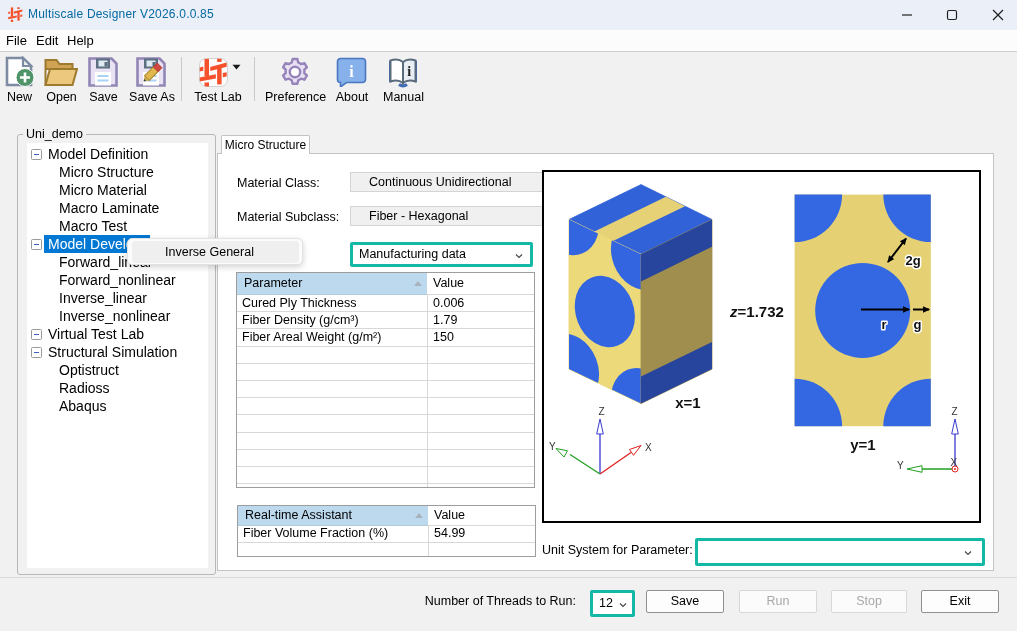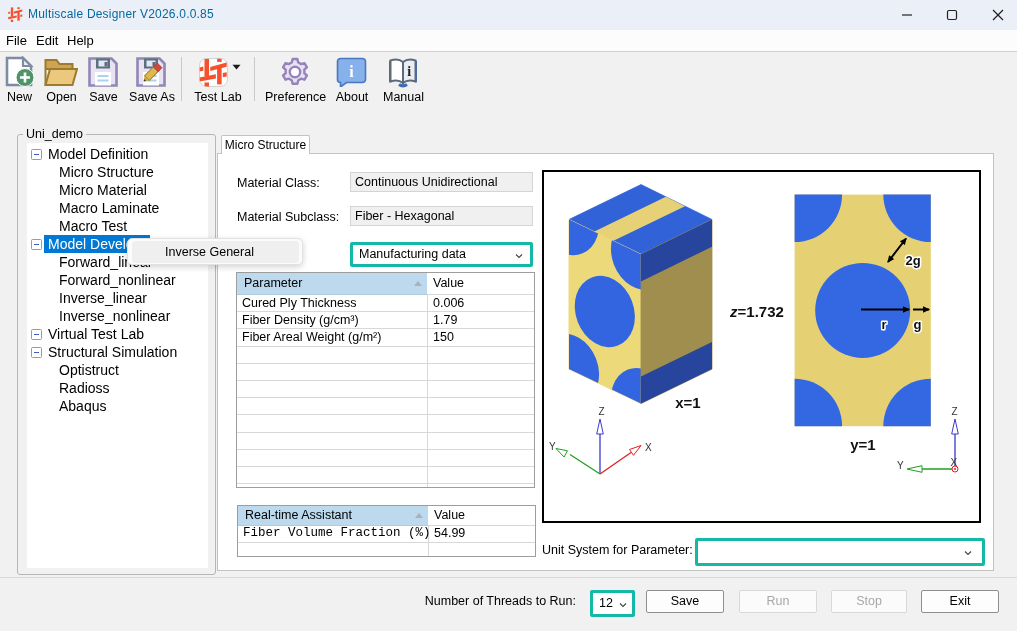--- a/index.html
+++ b/index.html
@@ -13,21 +13,21 @@
   .vsep{position:absolute;top:57px;height:44px;width:1px;background:#c9c9c9;}
   #treebox{left:17px;top:134px;width:197px;height:439px;border:1px solid #b6b6b6;border-radius:3px;}
   #treelabel{left:23px;top:127px;padding:0 3px;font-size:12.5px;background:#f1f1f1;color:#000;}
   #treeview{left:27px;top:143px;width:181px;height:425px;background:#ffffff;}
   .trow{position:absolute;height:18px;line-height:18px;font-size:14px;color:#000;white-space:nowrap;}
   .expbox{position:absolute;left:31px;width:8.5px;height:8.5px;background:#fff;border:1px solid #9a9a9a;border-radius:1.5px;}
   .expbox::after{content:"";position:absolute;left:1.5px;top:3.5px;width:5.3px;height:1.4px;background:#3f5fc0;}
   #tabpane{left:217px;top:153px;width:775px;height:416px;background:#fff;border:1px solid #c3c3c3;}
   #tab1{left:221px;top:135px;width:87px;height:18px;background:#fff;border:1px solid #c3c3c3;border-bottom:none;border-radius:2px 2px 0 0;font-size:12px;text-align:center;line-height:18px;}
   .flabel{position:absolute;font-size:12.5px;color:#000;}
-  .field{position:absolute;left:350px;width:177px;height:18px;background:#f0f0f0;border:1px solid #d4d4d4;font-size:12.5px;line-height:18px;padding-left:4px;color:#000;}
+  .field{position:absolute;left:350px;width:177px;height:18px;background:#f0f0f0;border:1px solid #d4d4d4;font-size:12.5px;line-height:18px;padding-left:18px;color:#000;}
   .combo{position:absolute;background:#fff;border:3px solid #14b8a6;border-radius:2px;font-size:12.5px;color:#000;}
   .combo .ct{position:absolute;left:6px;top:0;line-height:19px;white-space:nowrap;}
   .chev{position:absolute;right:7px;top:50%;margin-top:-3px;width:8px;height:8px;}
   .ctxmenu{left:127px;top:238px;width:174px;height:25px;background:#fbfbfb;border:1px solid #e2e2e2;border-radius:5px;box-shadow:0 2px 6px rgba(0,0,0,0.18);}
   .ctxitem{position:absolute;left:4px;top:2px;width:167px;height:22px;background:#efefef;border-radius:4px;font-size:12.5px;line-height:22px;padding-left:0;}
   #imgbox{left:542px;top:170px;width:435px;height:349px;background:#fff;border:2px solid #000;}
   .btn{position:absolute;top:590px;height:21px;background:#fdfdfd;border:1px solid #8f8f8f;border-radius:2px;font-size:12.5px;text-align:center;line-height:21px;color:#000;}
   .btn.dis{background:#fbfbfb;border-color:#d8d8d8;color:#a8a8a8;}
 </style>
 </head>
@@ -213,21 +213,21 @@
 </div>
 
 <div class="abs" style="left:237px;top:505px;width:297px;height:50px;border:1px solid #9d9d9d;background:#fff;overflow:hidden;">
   <div style="position:absolute;left:0;top:0;width:190px;height:19px;background:#bcd9ee;border-bottom:1px solid #b4cbdc;"></div>
   <div style="position:absolute;left:190px;top:0;width:107px;height:19px;background:#fff;border-bottom:1px solid #d8d8d8;"></div>
   <div style="position:absolute;left:7px;top:0;height:19px;line-height:19px;font-size:12.5px;">Real-time Assistant</div>
   <div style="position:absolute;left:196px;top:0;height:19px;line-height:19px;font-size:12.5px;">Value</div>
   <div style="position:absolute;left:177px;top:7px;width:0;height:0;border-left:4.5px solid transparent;border-right:4.5px solid transparent;border-bottom:5px solid #a8b2bc;"></div>
   <div style="position:absolute;left:190px;top:19px;width:1px;height:33px;background:#d8d8d8;"></div>
   <div style="position:absolute;left:0;top:35.5px;width:297px;height:1px;background:#d8d8d8;"></div>
-  <div style="position:absolute;left:5px;top:19px;font-size:12.5px;line-height:16.5px;font-family:Liberation Mono, monospace;">Fiber Volume Fraction (%)</div>
+  <div style="position:absolute;left:5px;top:19px;font-size:12.5px;line-height:16.5px;">Fiber Volume Fraction (%)</div>
   <div style="position:absolute;left:196px;top:19px;font-size:12.5px;line-height:16.5px;">54.99</div>
 </div>
 
 <div class="abs" id="imgbox"></div>
 <svg class="abs" style="left:544px;top:172px;width:433px;height:347px;" viewBox="544 172 433 347" font-family="Liberation Sans, sans-serif">
   <defs>
     <clipPath id="lface">
         <path d="M569 219.5 L641 254.3 L641 403.6 L569 369.1 Z"></path>
       </clipPath>
     <clipPath id="cell2d">

